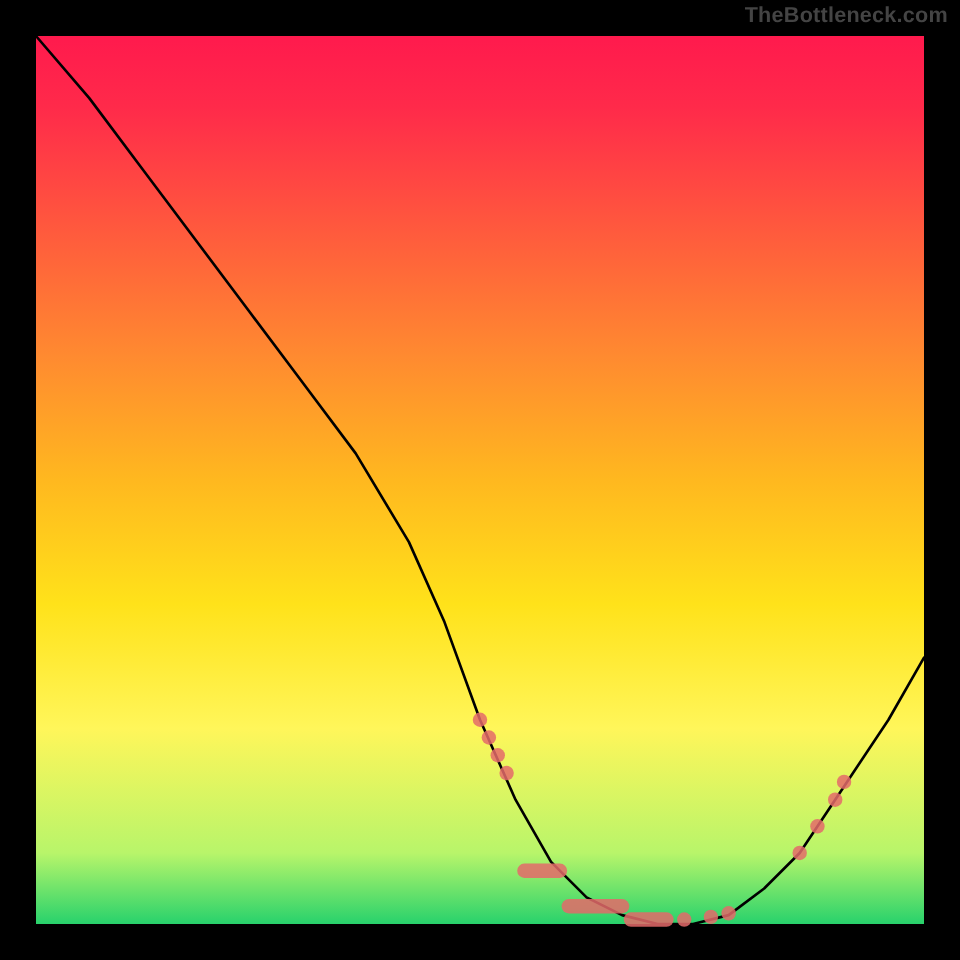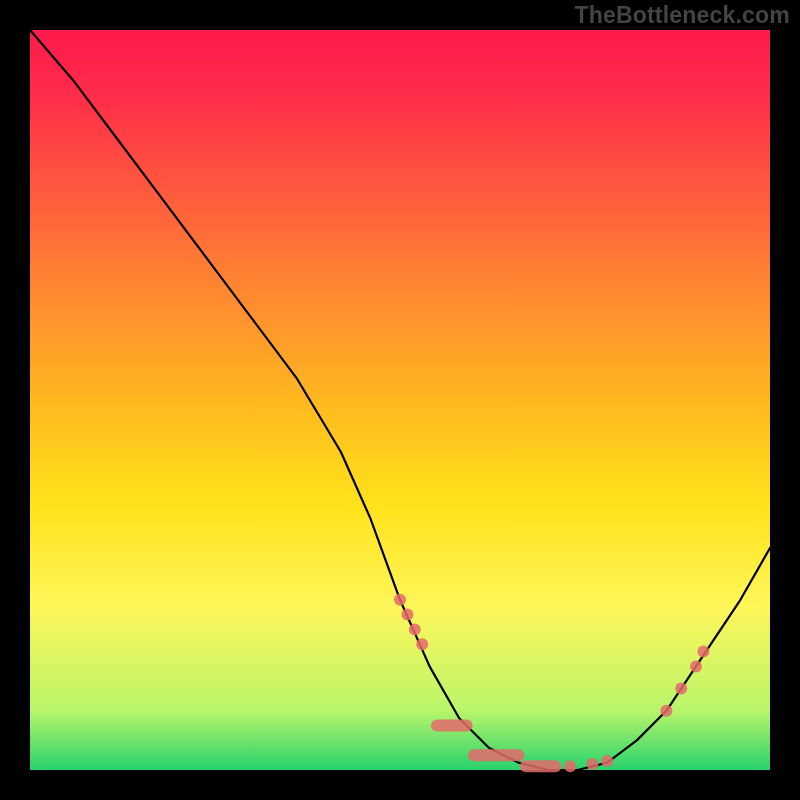--- a/index.html
+++ b/index.html
@@ -15,21 +15,21 @@
     position: relative;
     width: 800px;
     height: 800px;
     background: #000;
   }
   .attribution {
     position: absolute;
     top: 2px;
     right: 10px;
     color: #444;
-    font-size: 23px;
+    font-size: 18px;
     font-weight: 600;
     letter-spacing: 0.2px;
   }
   .plot-area {
     position: absolute;
     left: 30px;
     top: 30px;
     width: 740px;
     height: 740px;
     

